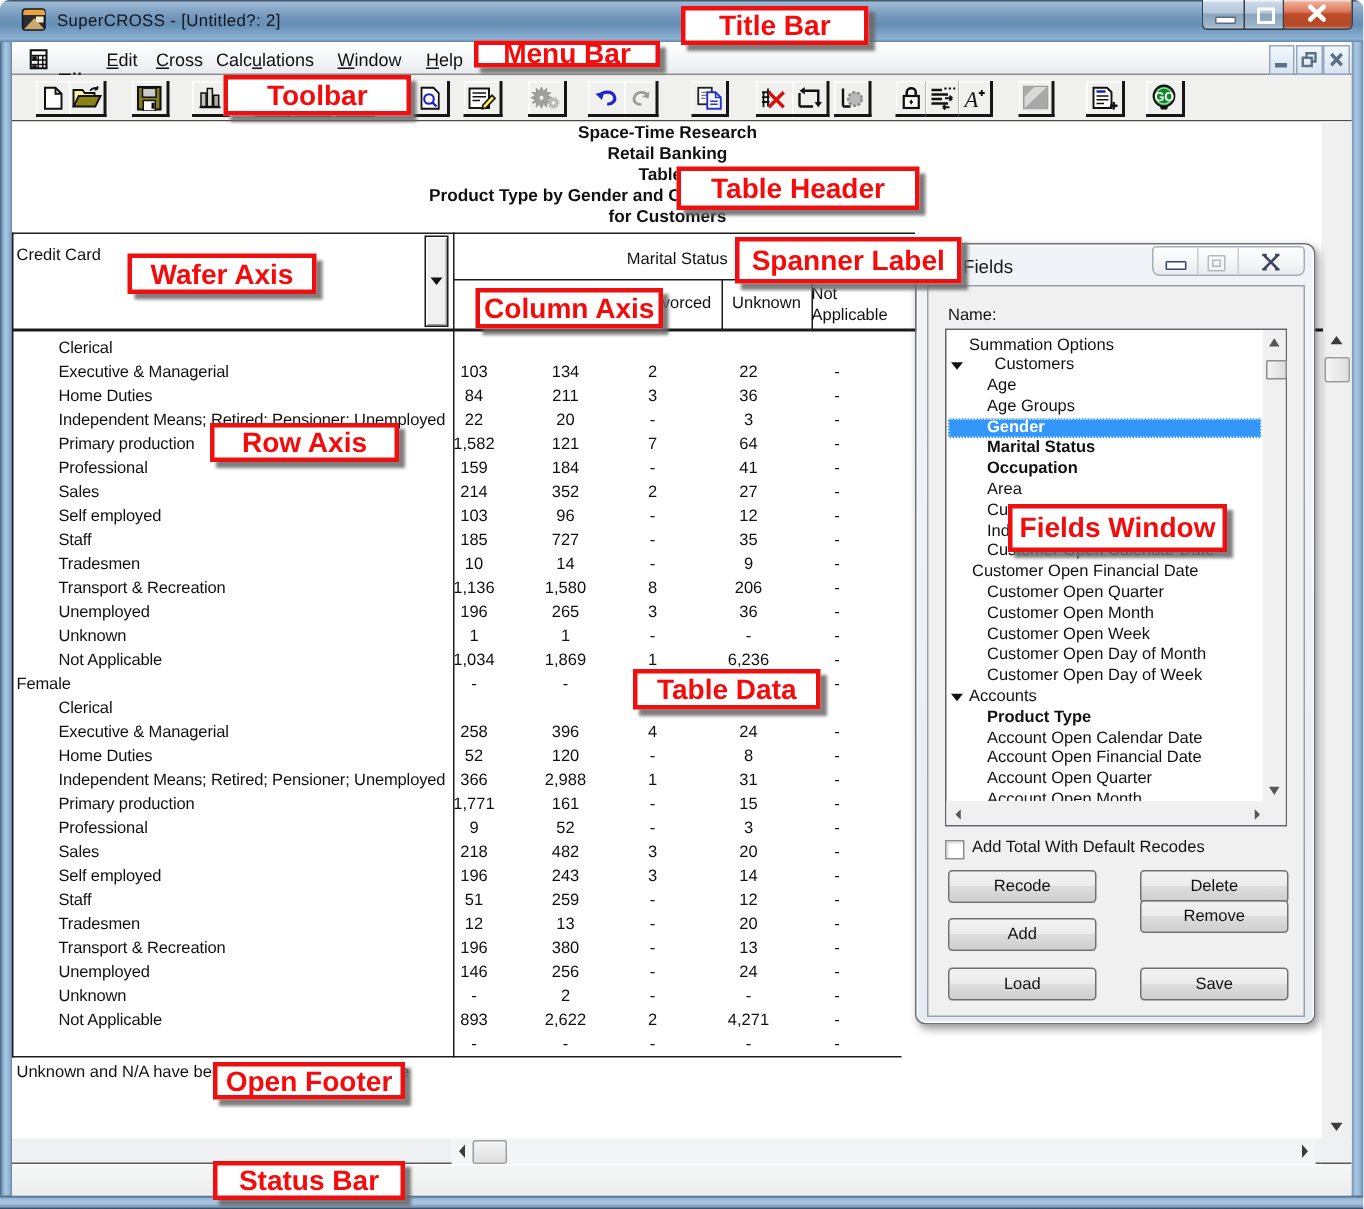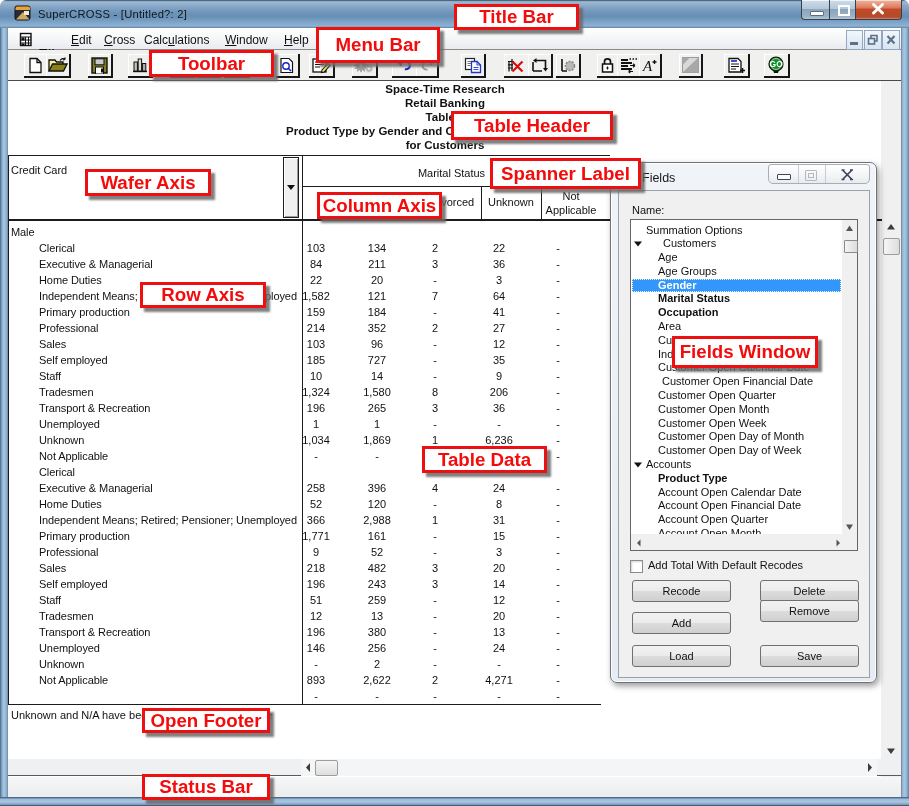--- a/index.html
+++ b/index.html
@@ -273,37 +273,37 @@
   border:1px solid #1c1c1c;box-shadow:inset 1px 1px 0 #fff, inset -1px -1px 0 #9a9a9a;box-sizing:border-box">
   <svg width="14" height="59">
       <path d="M3 27 L11 27 L7 32 Z" fill="#111"></path>
     </svg>
 </div>
 <div class="abs" style="left:302px;top:167px;width:299px;text-align:center;font-size:11px;color:#111">Marital Status</div>
 
 <div class="abs" style="left:363px;top:196px;width:61px;text-align:center;font-size:11px;color:#111">Single</div>
 <div class="abs" style="left:424px;top:196px;width:57px;text-align:center;font-size:11px;color:#111">Divorced</div>
 <div class="abs" style="left:481px;top:196px;width:60px;text-align:center;font-size:11px;color:#111">Unknown</div>
-<div class="abs" style="left:541px;top:190px;width:60px;text-align:center;font-size:11px;line-height:13.5px;color:#111">Not<br>Applicable</div>
+<div class="abs" style="left:541px;top:190px;width:60px;text-align:left;font-size:11px;line-height:13.5px;color:#111">Not<br>Applicable</div>
 <div class="abs" style="left:11px;top:224px;width:289px">
-    <div class="rl">Male</div>
     <div class="rl" style="padding-left:28px">Clerical</div>
     <div class="rl" style="padding-left:28px">Executive &amp; Managerial</div>
     <div class="rl" style="padding-left:28px">Home Duties</div>
     <div class="rl" style="padding-left:28px">Independent Means; Retired; Pensioner; Unemployed</div>
     <div class="rl" style="padding-left:28px">Primary production</div>
     <div class="rl" style="padding-left:28px">Professional</div>
     <div class="rl" style="padding-left:28px">Sales</div>
     <div class="rl" style="padding-left:28px">Self employed</div>
     <div class="rl" style="padding-left:28px">Staff</div>
     <div class="rl" style="padding-left:28px">Tradesmen</div>
     <div class="rl" style="padding-left:28px">Transport &amp; Recreation</div>
     <div class="rl" style="padding-left:28px">Unemployed</div>
     <div class="rl" style="padding-left:28px">Unknown</div>
     <div class="rl" style="padding-left:28px">Not Applicable</div>
+    <div class="rl">Female</div>
     <div class="rl" style="padding-left:28px">Clerical</div>
     <div class="rl" style="padding-left:28px">Executive &amp; Managerial</div>
     <div class="rl" style="padding-left:28px">Home Duties</div>
     <div class="rl" style="padding-left:28px">Independent Means; Retired; Pensioner; Unemployed</div>
     <div class="rl" style="padding-left:28px">Primary production</div>
     <div class="rl" style="padding-left:28px">Professional</div>
     <div class="rl" style="padding-left:28px">Sales</div>
     <div class="rl" style="padding-left:28px">Self employed</div>
     <div class="rl" style="padding-left:28px">Staff</div>
     <div class="rl" style="padding-left:28px">Tradesmen</div>
@@ -316,21 +316,21 @@
     <div>&nbsp;</div>
     <div>103</div>
     <div>84</div>
     <div>22</div>
     <div>1,582</div>
     <div>159</div>
     <div>214</div>
     <div>103</div>
     <div>185</div>
     <div>10</div>
-    <div>1,324</div>
+    <div>1,136</div>
     <div>196</div>
     <div>1</div>
     <div>1,034</div>
     <div>-</div>
     <div>&nbsp;</div>
     <div>258</div>
     <div>52</div>
     <div>366</div>
     <div>1,771</div>
     <div>9</div>
@@ -520,21 +520,21 @@
     <div class="fitem">
       <div class="abs" style="left:1px;top:0;width:209px;height:13.8px;background:#3296fb;outline:1px dotted #e8f2ff;outline-offset:-1px"></div>
       <div class="abs" style="left:27px;font-weight:bold;color:#fff;z-index:2">Gender</div>
     </div>
     <div class="fitem" style="padding-left:27px;font-weight:bold;">Marital Status</div>
     <div class="fitem" style="padding-left:27px;font-weight:bold;">Occupation</div>
     <div class="fitem" style="padding-left:27px;">Area</div>
     <div class="fitem" style="padding-left:27px;">Customer</div>
     <div class="fitem" style="padding-left:27px;">Individual</div>
     <div class="fitem" style="padding-left:27px;">Customer Open Calendar Date</div>
-    <div class="fitem" style="padding-left:31px;">Customer Open Financial Date</div>
+    <div class="fitem" style="padding-left:17px;">Customer Open Financial Date</div>
     <div class="fitem" style="padding-left:27px;">Customer Open Quarter</div>
     <div class="fitem" style="padding-left:27px;">Customer Open Month</div>
     <div class="fitem" style="padding-left:27px;">Customer Open Week</div>
     <div class="fitem" style="padding-left:27px;">Customer Open Day of Month</div>
     <div class="fitem" style="padding-left:27px;">Customer Open Day of Week</div>
     <div class="fitem" style="padding-left:15px;"><svg class="abs" style="left:2px;top:3px" width="10" height="8">
         <path d="M1 1.5 L9 1.5 L5 6.5 Z" fill="#111"></path>
       </svg>Accounts</div>
     <div class="fitem" style="padding-left:27px;font-weight:bold;">Product Type</div>
     <div class="fitem" style="padding-left:27px;">Account Open Calendar Date</div>
@@ -561,21 +561,21 @@
 
 <div class="abs" style="left:630px;top:560px;width:11px;height:11px;background:#fff;border:1px solid #8b8b8b;box-shadow:inset 1px 1px 2px #cfd4d8;z-index:11"></div>
 <div class="abs" style="left:648px;top:559px;font-size:11px;color:#111;z-index:11">Add Total With Default Recodes</div>
 <div class="btn7" style="left:632px;top:580px;z-index:11">Recode</div>
 <div class="btn7" style="left:760px;top:580px;z-index:11">Delete</div>
 <div class="btn7" style="left:632px;top:612px;z-index:11">Add</div>
 <div class="btn7" style="left:760px;top:600px;z-index:11">Remove</div>
 <div class="btn7" style="left:632px;top:645px;z-index:11">Load</div>
 <div class="btn7" style="left:760px;top:645px;z-index:11">Save</div>
 <div class="lab" style="left:454px;top:4px;width:125px;height:26px">Title Bar</div>
-<div class="lab" style="left:316px;top:27px;width:124px;height:36px">Menu Bar</div>
+<div class="lab" style="left:316px;top:27px;width:124px;height:18px">Menu Bar</div>
 <div class="lab" style="left:149px;top:50px;width:125px;height:27px">Toolbar</div>
 <div class="lab" style="left:451px;top:111px;width:162px;height:29px">Table Header</div>
 <div class="lab" style="left:85px;top:169px;width:126px;height:27px">Wafer Axis</div>
 <div class="lab" style="left:490px;top:158px;width:151px;height:31px">Spanner Label</div>
 <div class="lab" style="left:317px;top:192px;width:125px;height:27px">Column Axis</div>
 <div class="lab" style="left:140px;top:282px;width:126px;height:26px">Row Axis</div>
 <div class="lab" style="left:672px;top:336px;width:146px;height:32px">Fields Window</div>
 <div class="lab" style="left:422px;top:446px;width:125px;height:27px">Table Data</div>
 <div class="lab" style="left:142px;top:708px;width:128px;height:25px">Open Footer</div>
 <div class="lab" style="left:142px;top:774px;width:128px;height:26px">Status Bar</div>

